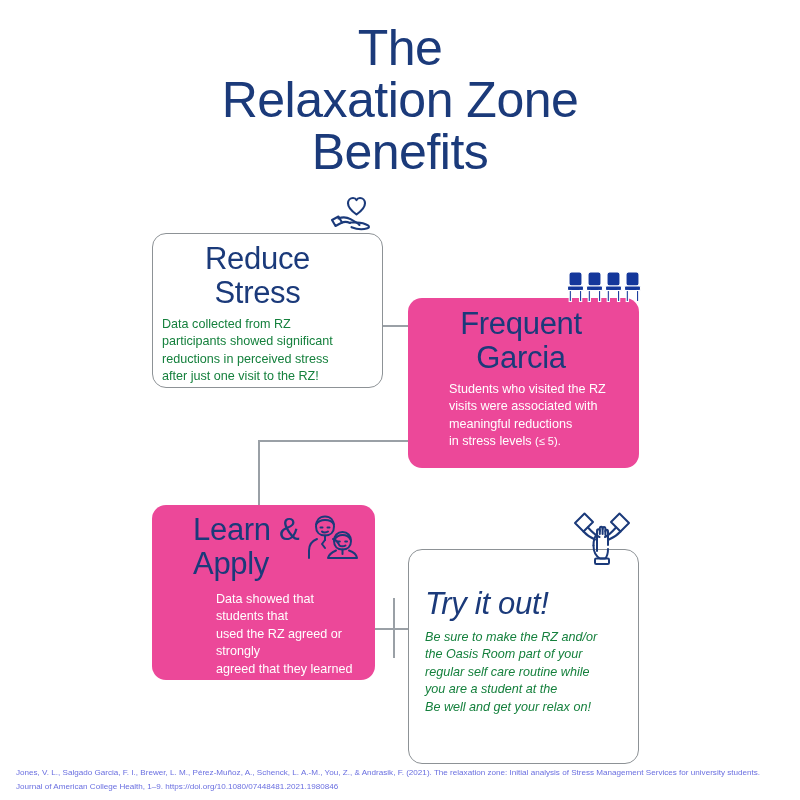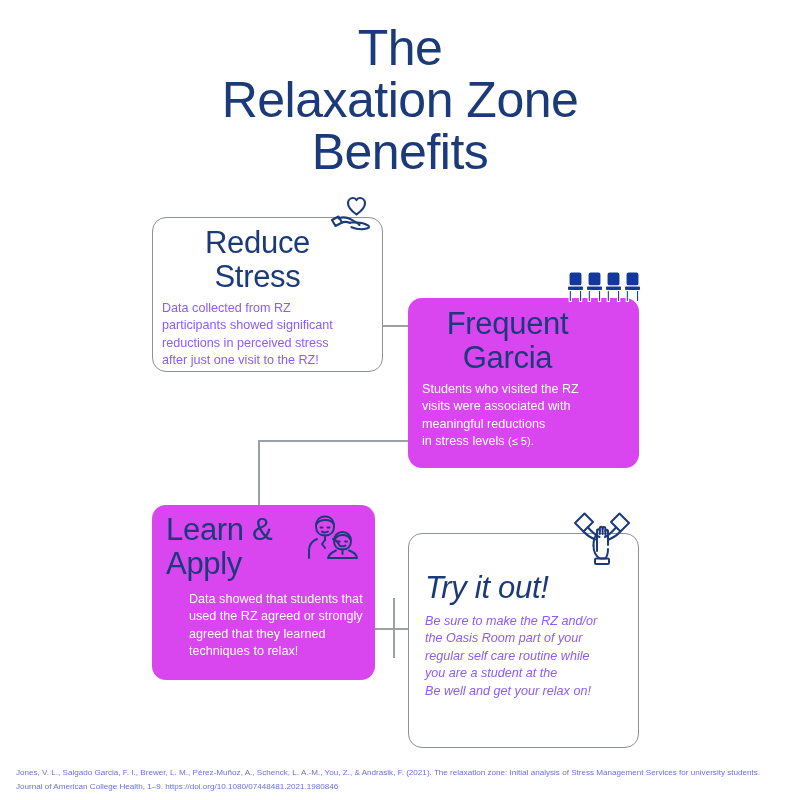--- a/index.html
+++ b/index.html
@@ -39,38 +39,40 @@
 
   
   .card {
     position: absolute;
     border-radius: 14px;
     box-sizing: border-box;
   }
   .card.white {
     background: #ffffff;
     border: 1.5px solid #8d9296;
+    margin-top: 16px;
   }
   .card.gray {
-    background: #d946ef;
+    background: #ec4899;
     border: none;
+    padding-left: 27px;
   }
   .card-title {
     color: #1b3a7a;
     font-size: 31px;
     line-height: 34px;
     font-weight: 400;
     letter-spacing: -0.3px;
   }
   .card-body {
     font-size: 12.6px;
     line-height: 17.4px;
     font-weight: 400;
   }
-  .card.white .card-body { color: #8b5cf6; }
+  .card.white .card-body { color: #15803d; }
   .card.gray  .card-body { color: #ffffff; }
 
   
   #card-reduce-stress {
     left: 152px; top: 217px; width: 231px; height: 155px;
   }
   #card-reduce-stress .card-title {
     text-align: center; padding: 8px 34px 0 14px;
   }
   #card-reduce-stress .card-body {

